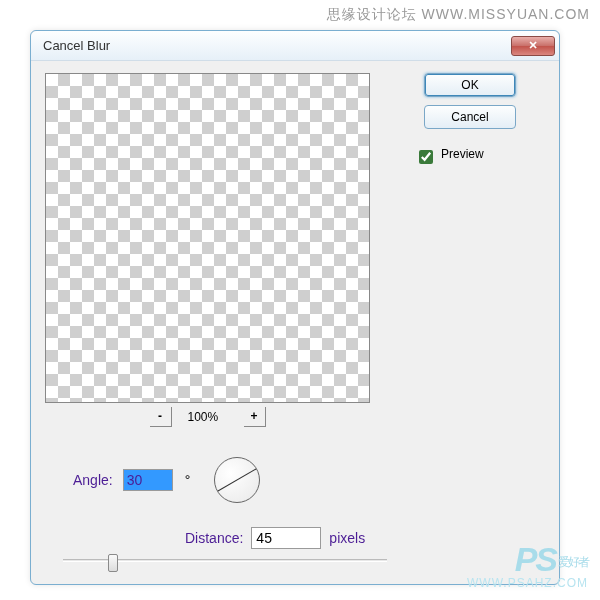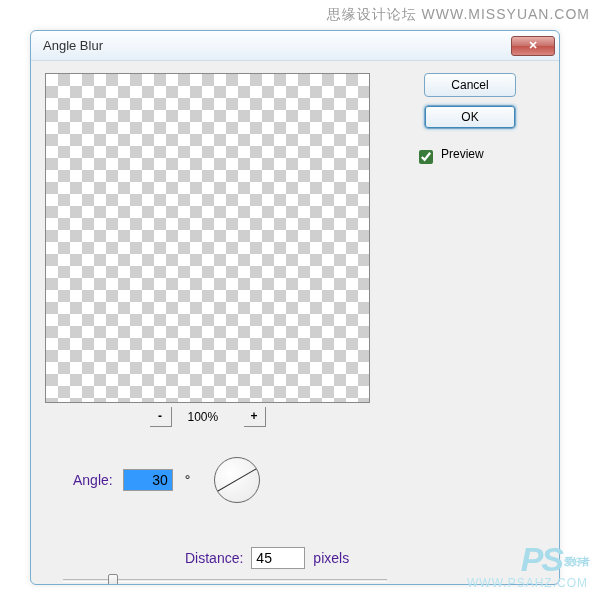--- a/index.html
+++ b/index.html
@@ -172,24 +172,24 @@
     width: 44px;
     height: 1px;
     background: #333;
     transform-origin: center;
     transform: translate(-50%, -50%) rotate(-30deg);
   }
   .distance-row {
     display: flex;
     align-items: center;
     gap: 8px;
-    margin-top: 44px;
+    margin-top: 24px;
     margin-left: 140px;
   }
-  .distance-input { width: 54px; }
+  .distance-input { width: 70px; }
   .slider-row {
     margin-top: 10px;
     padding: 0 18px;
     width: 360px;
   }
   .slider-track {
     position: relative;
     height: 3px;
     background: #e8e8e8;
     border-top: 1px solid #bbb;
@@ -214,64 +214,64 @@
     color: #a8dcea;
   }
   .wm-logo {
     font-size: 34px;
     font-weight: bold;
     font-style: italic;
     letter-spacing: -2px;
     line-height: 1;
   }
   .wm-logo .sub {
-    font-size: 10px;
+    font-size: 12px;
     vertical-align: middle;
     margin-left: 2px;
     font-style: normal;
-    font-weight: bold;
+    font-weight: normal;
   }
   .wm-url {
     font-size: 12px;
     color: #b8e4f0;
     letter-spacing: 1px;
   }
 </style>
 </head>
 <body>
 
 <div class="watermark-top">思缘设计论坛 WWW.MISSYUAN.COM</div>
 
 <div class="dialog">
   <div class="titlebar">
-    <div class="title">Angle Blur</div>
+    <div class="title">Cancel Blur</div>
     <div class="close-btn">✕</div>
   </div>
   <div class="content">
 
     <div class="preview-box"></div>
 
     <div class="zoom-row">
       <div class="zoom-btn">-</div>
       <div class="zoom-label">100%</div>
       <div class="zoom-btn">+</div>
     </div>
 
     <div class="right-panel">
+      <div class="dlg-btn default">OK</div>
       <div class="dlg-btn">Cancel</div>
-      <div class="dlg-btn default">OK</div>
       <label class="preview-check">
         <input type="checkbox" checked="" style="">
         <span>Preview</span>
       </label>
     </div>
 
     <div class="angle-row">
       <span class="label">Angle:</span>
-      <input class="text-input angle-input" style="background: rgb(51, 153, 255); color: #000000; position: relative; text-align: right; padding-left: 10px;" value="30">
+      <input class="text-input angle-input" style="background: rgb(51, 153, 255); color: #4c1d95; position: relative; text-align: left; padding-left: 3px;" value="30">
       <span class="deg">°</span>
       <div class="angle-dial">
         <div class="angle-line"></div>
       </div>
     </div>
 
     <div class="distance-row">
       <span class="label">Distance:</span>
       <input class="text-input distance-input" value="45" style="">
       <span class="label">pixels</span>

